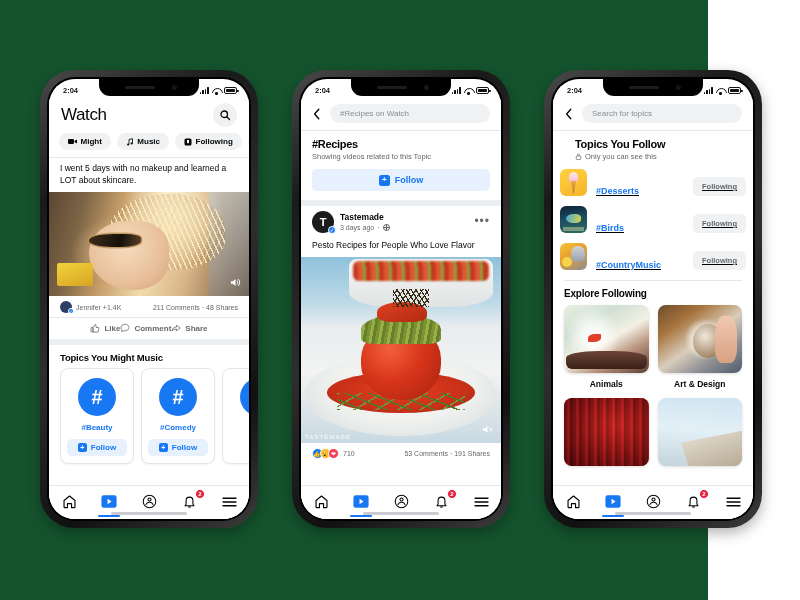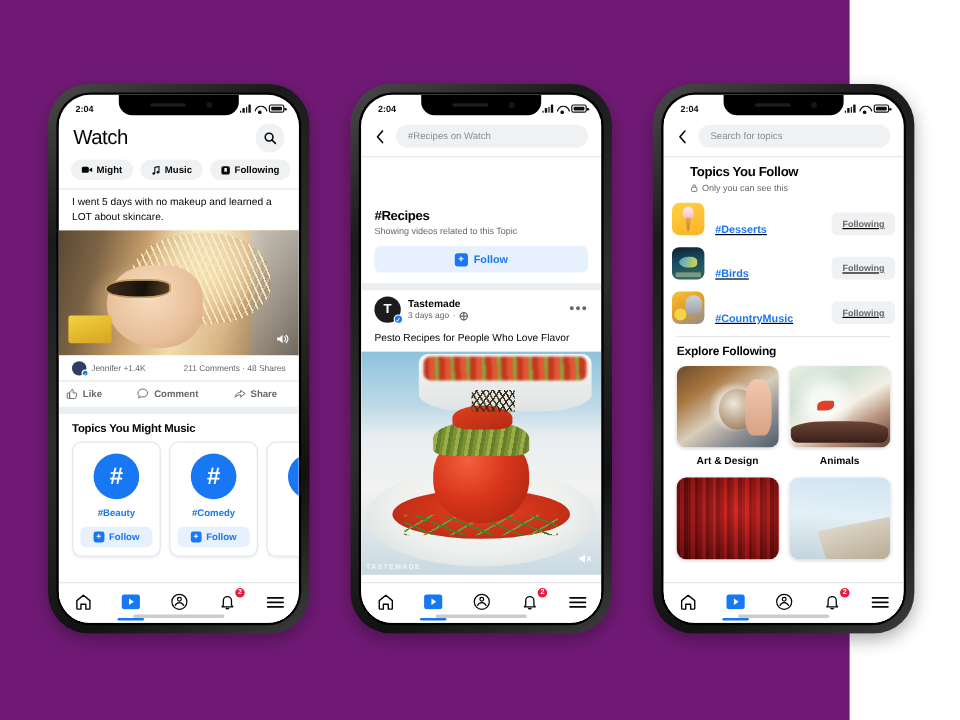--- a/index.html
+++ b/index.html
@@ -2,21 +2,21 @@
 <html><head>
 <meta charset="utf-8">
 <style>
   * { box-sizing: border-box; margin: 0; padding: 0; }
   html, body {
     width: 800px; height: 600px;
     background: #ffffff;
     font-family: "Liberation Sans", sans-serif;
     overflow: hidden;
   }
-  .stage { position: relative; width: 708px; height: 600px; background:#701a75; }
+  .stage { position: relative; width: 708px; height: 600px; background:#14532d; }
 
   
   .phone {
     position: absolute;
     width: 218px; height: 458px;
     border-radius: 34px;
     background: linear-gradient(145deg,#4a4a4a 0%, #1a1a1a 22%, #2e2e2e 50%, #111 78%, #3c3c3c 100%);
     padding: 7px;
     box-shadow: 0 5px 14px rgba(0,0,0,.30);
   }
@@ -234,21 +234,21 @@
   .mini-av .verify{width:6px;height:6px;right:-2px;bottom:-1px;font-size:4px;border-width:1px;}
   .reacts { display:flex; align-items:center; }
   .reacts span {
     width:11px;height:11px;border-radius:50%;border:1.2px solid #fff;margin-left:-3px;
     display:flex;align-items:center;justify-content:center;font-size:6px;color:#fff;
   }
   .reacts span:first-child{margin-left:0;}
   .r-like{background:#1877f2;}
   .r-care{background:#f7b928;}
   .r-love{background:#f33e58;}
-  .actions { display:flex; justify-content:space-between; padding: 5px 18px 6px 6px; gap: 24px; }
+  .actions { display:flex; justify-content:center; padding: 5px 6px 6px 6px; }
   .action { display:flex;align-items:center;gap:4px;font-size:8px;color:#65676b;font-weight:bold; }
 
   
   .sec-title { font-size:9.5px; font-weight:bold; color:#050505; padding: 7px 11px 5px 11px; letter-spacing:-.2px;}
   .tcards { display:flex; gap:7px; padding: 0 11px 4px 11px; }
   .tcard {
     flex:none; width:74px; border:1px solid #e4e6eb; border-radius:8px;
     background:#fff; padding: 9px 6px 7px 6px; text-align:center;
     box-shadow: 0 1px 2px rgba(0,0,0,.05);
   }
@@ -289,21 +289,21 @@
 
   
   .srch-head { display:flex;align-items:center;gap:7px;padding: 5px 11px 7px 10px; }
   .backchev { width:12px;height:12px;flex:none; }
   .srch-field {
     flex:1; background:#eff1f3; border-radius:13px; height:19px;
     display:flex;align-items:center; padding: 0 10px;
     font-size:8px; color:#8a8d91;
   }
   .topic-block { padding: 7px 11px 9px 11px; }
-  .topic-h { font-size:11px; font-weight:bold; color:#050505; letter-spacing:-.3px;margin-top:36px;}
+  .topic-h { font-size:11px; font-weight:bold; color:#050505; letter-spacing:-.3px;}
   .topic-sub { font-size:7.5px; color:#65676b; margin-top:2px; }
   .big-follow {
     margin-top:8px; background:#e7f0fd; border-radius:5px; height:22px;
     display:flex;align-items:center;justify-content:center;gap:5px;
     font-size:9px; font-weight:bold; color:#1877f2;
   }
   .big-follow .plusbadge{width:11px;height:11px;font-size:8px;border-radius:2.5px;}
 
   
   .p3-head { padding: 7px 11px 3px 22px; }
@@ -744,26 +744,26 @@
             <div class="tthumb th-country"></div>
             <div class="trow-label">#CountryMusic</div>
             <div class="following-btn">Following</div>
           </div>
 
           <div class="divider" style="margin:5px 11px 0 11px;"></div>
 
           <div class="cat-title">Explore Following</div>
           <div class="cat-grid">
             <div class="cat-cell">
+              <div class="cat-img img-animals"></div>
+              <div class="cat-label">Animals</div>
+            </div>
+            <div class="cat-cell">
               <div class="cat-img img-art"></div>
               <div class="cat-label">Art &amp; Design</div>
-            </div>
-            <div class="cat-cell">
-              <div class="cat-img img-animals"></div>
-              <div class="cat-label">Animals</div>
             </div>
             <div class="cat-cell">
               <div class="cat-img img-red"></div>
               <div class="cat-label"></div>
             </div>
             <div class="cat-cell">
               <div class="cat-img img-arch"></div>
               <div class="cat-label"></div>
             </div>
           </div>

